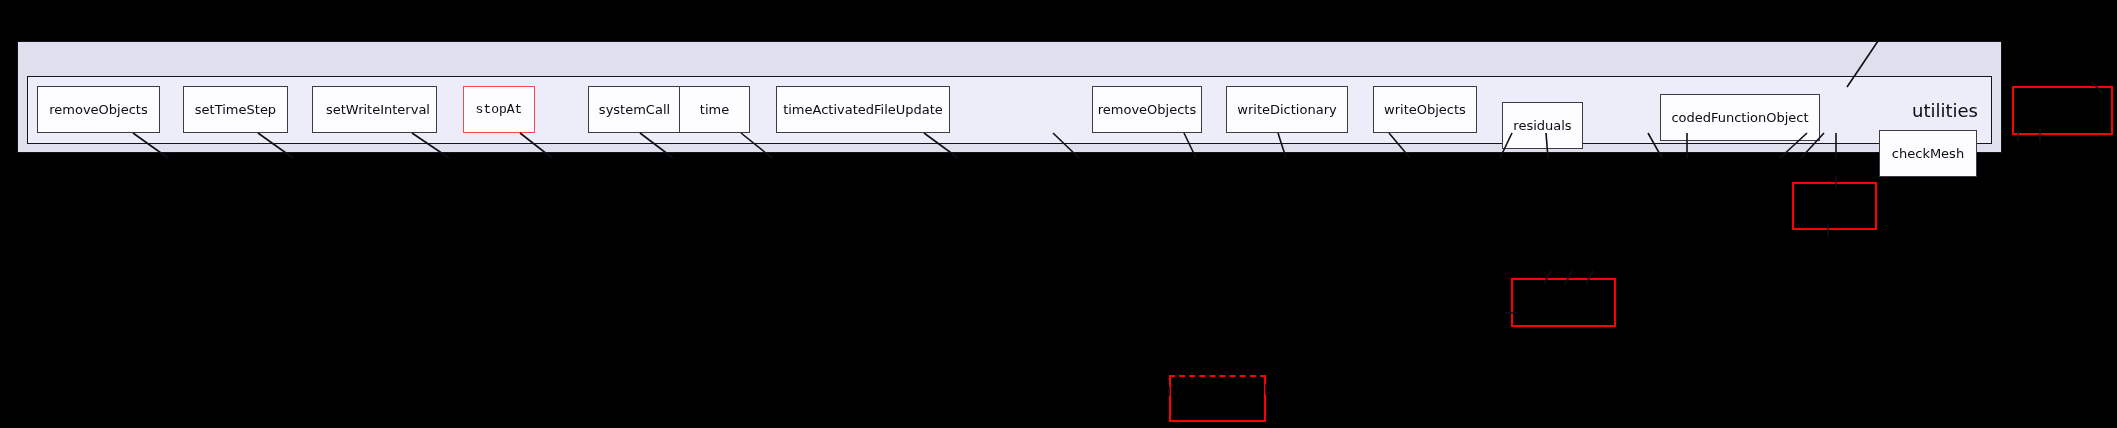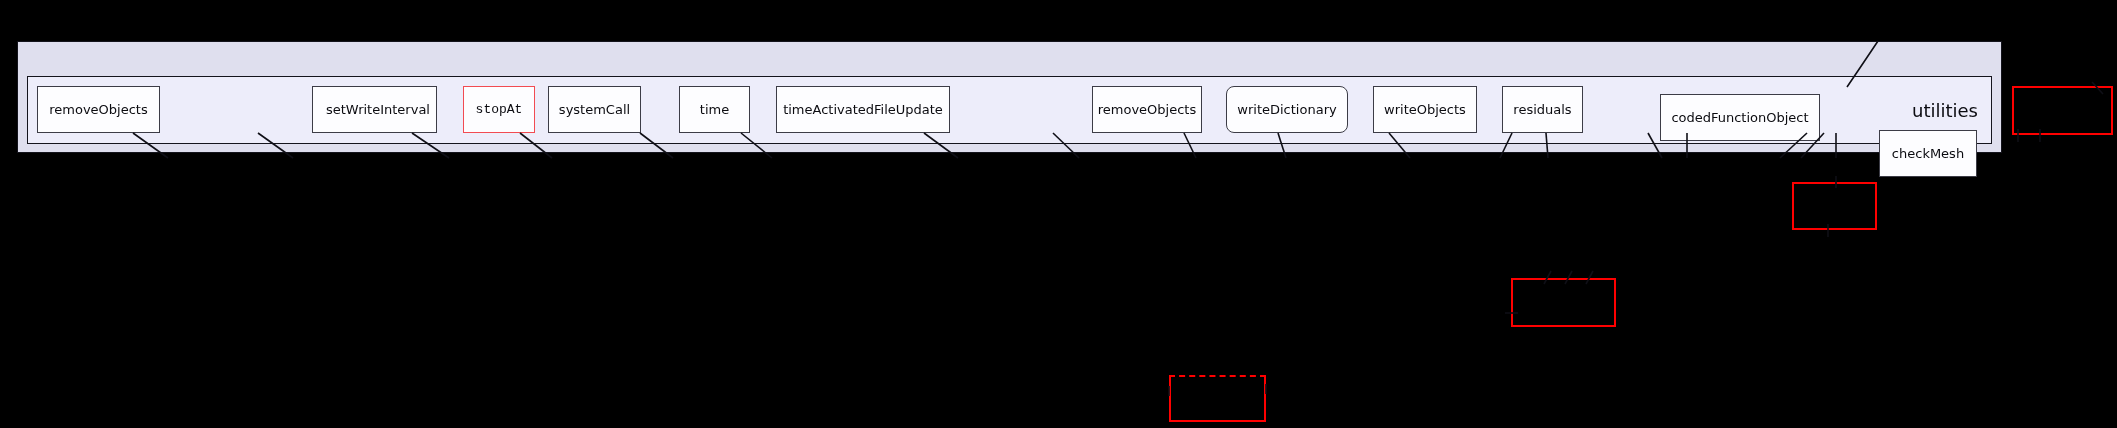--- a/index.html
+++ b/index.html
@@ -89,29 +89,30 @@
 <div id="stage">
 
   <div class="cluster-outer">
     <div class="cluster-outer-label">functionObjects</div>
   </div>
 
   <div class="cluster-inner"></div>
   <div class="cluster-inner-label">utilities</div>
 
   <div class="node" style="left:37px;   width:123px;">removeObjects</div>
+  <div class="node" style="left:183px;  width:105px;">setTimeStep</div>
   <div class="node" style="left:312px;  width:125px;padding-left:7px;">setWriteInterval</div>
   <div class="node red" style="left:463px; width:72px;font-family:Liberation Mono, monospace;">stopAt</div>
-  <div class="node" style="left:548px;  width:93px;">systemCall</div>
+  <div class="node" style="left:588px;  width:93px;">systemCall</div>
   <div class="node" style="left:679px;  width:71px;">time</div>
   <div class="node" style="left:776px;  width:174px;">timeActivatedFileUpdate</div>
   <div class="node" style="left:1092px; width:110px;">removeObjects</div>
-  <div class="node" style="left:1226px; width:122px;border-radius:8px;">writeDictionary</div>
+  <div class="node" style="left:1226px; width:122px;">writeDictionary</div>
   <div class="node" style="left:1373px; width:104px;">writeObjects</div>
-  <div class="node" style="left:1502px; width:81px;">residuals</div>
+  <div class="node" style="left:1502px; width:81px;margin-top:16px;">residuals</div>
   <div class="node" style="left:1660px; width:160px;margin-top:8px;">codedFunctionObject</div>
   <div class="node" style="left:1879px; width:98px;margin-top:44px;">checkMesh</div>
 
   <div class="tnode" style="left:2012px; top:86px;  width:101px; height:49px;"></div>
   <div class="tnode" style="left:1792px; top:182px; width:85px;  height:48px;"></div>
   <div class="tnode" style="left:1511px; top:278px; width:105px; height:49px;"></div>
   <div class="tnode dashed-top" style="left:1169px; top:375px; width:97px; height:47px;"></div>
 
   <svg id="edges" viewBox="0 0 2117 428" xmlns="http://www.w3.org/2000/svg">
     <g stroke="#0f0f16" stroke-width="1.6" fill="none">

